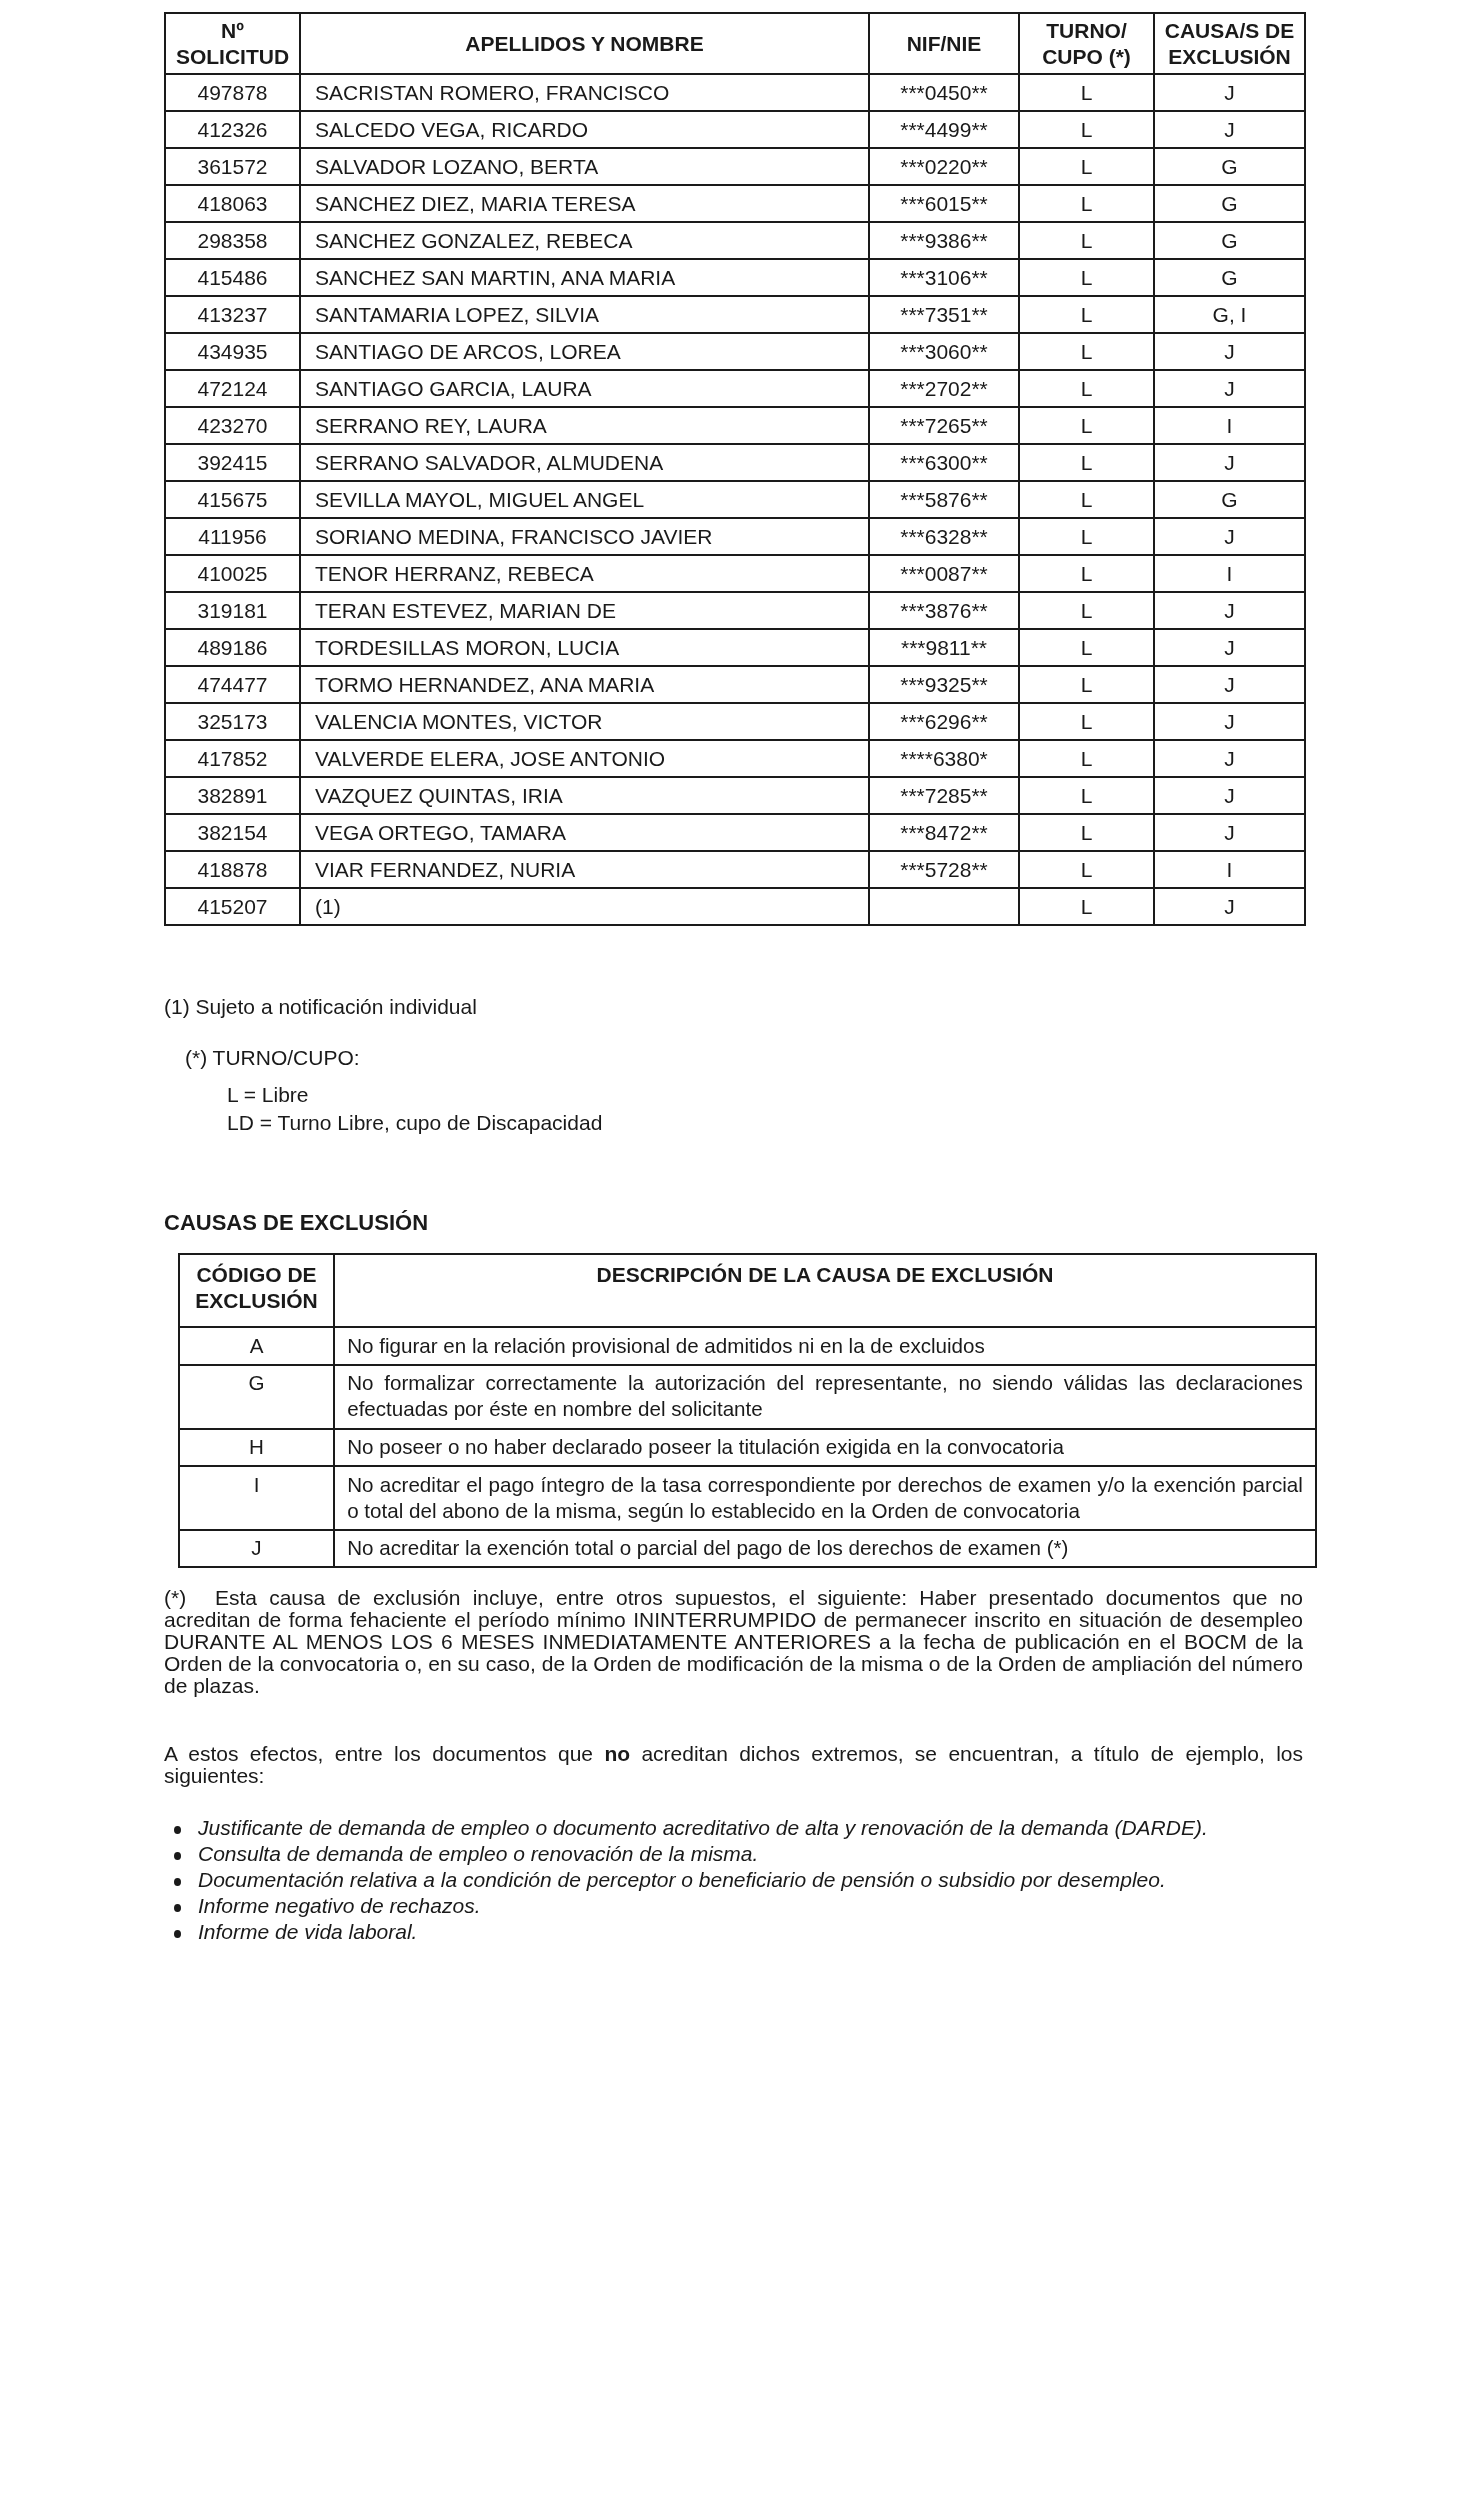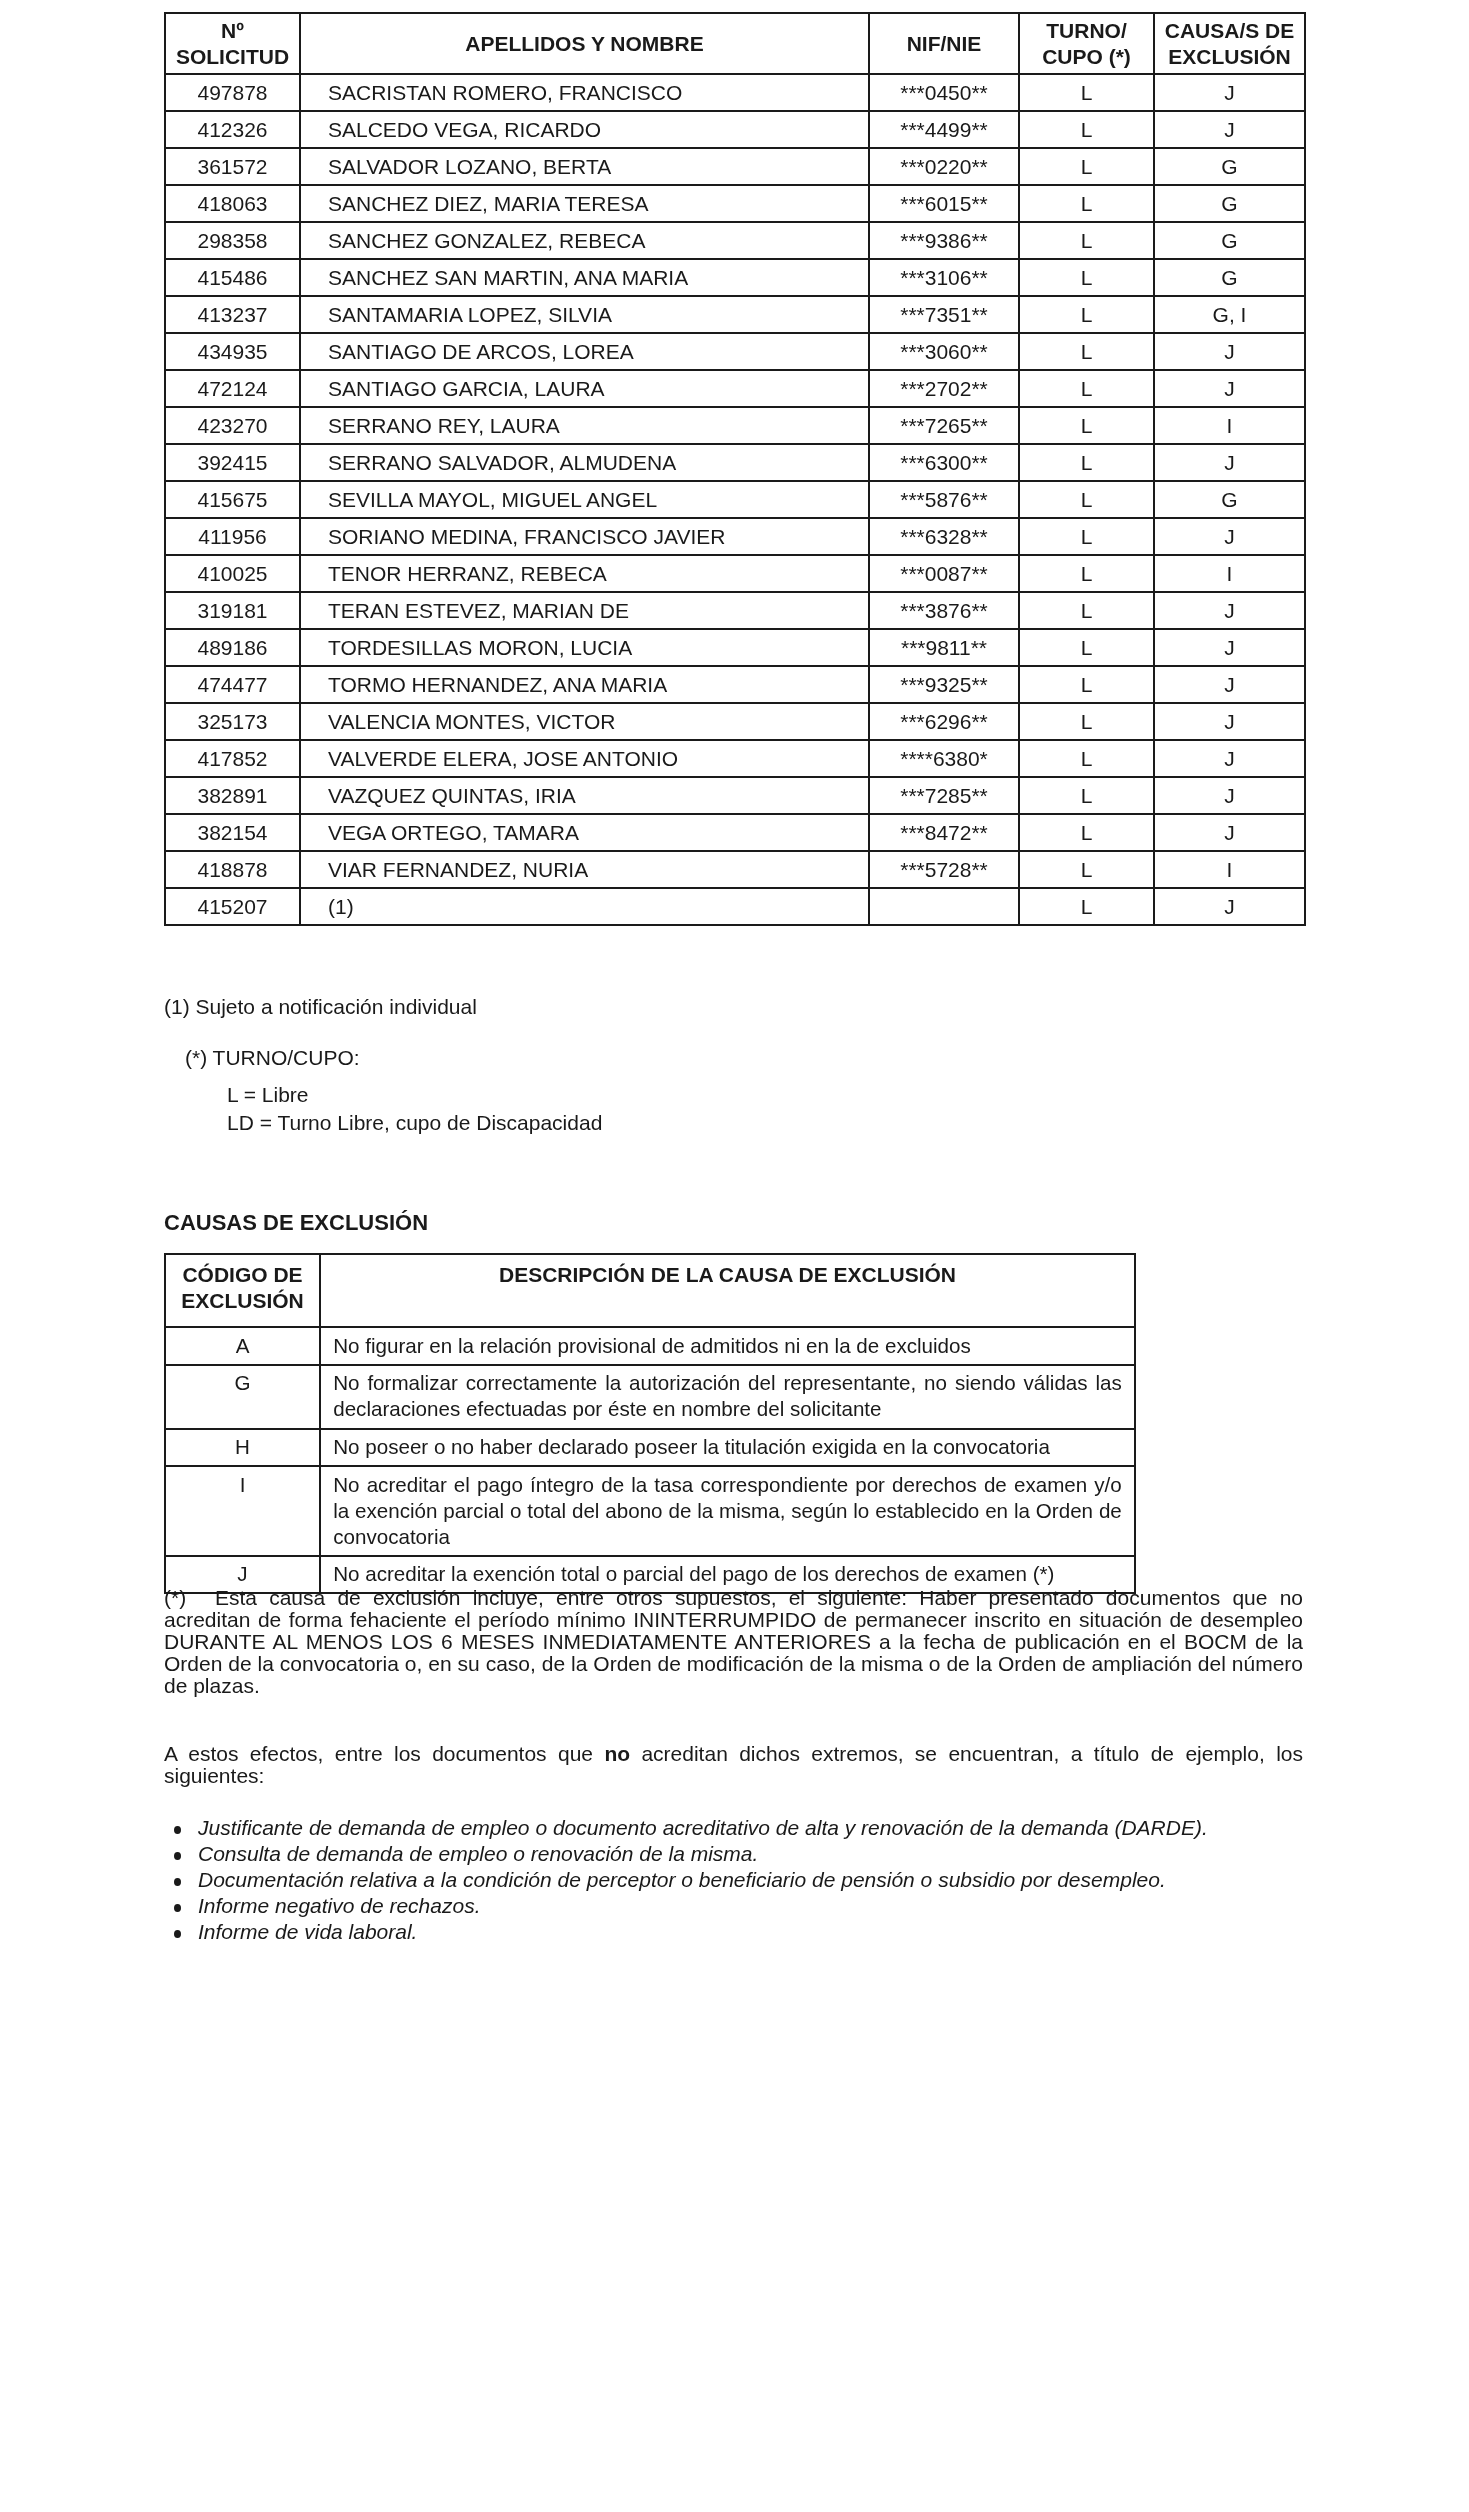--- a/index.html
+++ b/index.html
@@ -15,36 +15,36 @@
   
   #list-table th {
     font-weight: bold; font-size: 21px; line-height: 26px;
     text-align: center; vertical-align: middle; height: 59px; padding: 0 3.5px;
   }
   #list-table td {
     font-size: 21px; height: 35px; padding: 0 5.2px; vertical-align: middle;
     white-space: nowrap;
   }
   #list-table td.c { text-align: center; }
-  #list-table td.name { padding-left: 27px; margin-left: 20px; }
+  #list-table td.name { padding-left: 14px; margin-left: 20px; }
   col.w-sol { width: 135px; }
   col.w-name { width: 569px; }
   col.w-nif { width: 150px; }
   col.w-turno { width: 135px; }
   col.w-causa { width: 151px; }
 
   .note1 { position: absolute; top: 983px; left: 0; font-size: 21px; }
   .legend-title { position: absolute; top: 1034px; left: 21px; font-size: 21px; }
   .legend-list { position: absolute; top: 1069px; left: 63px; font-size: 21px; line-height: 28px; }
 
   .causes-title {
     position: absolute; top: 1198px; left: 0; width: 100%; text-align: left;
     font-weight: bold; font-size: 22px;
   }
-  #causes-table { position: absolute; top: 1241px; left: 0; width: 972px; }
+  #causes-table { position: absolute; top: 1241px; left: 14px; width: 1139px; }
   #causes-table th {
     font-weight: bold; font-size: 21px; line-height: 26px; height: 59px;
     vertical-align: top; padding: 7px 3.5px 5.2px;
   }
   #causes-table td { font-size: 20.6px; line-height: 26px; vertical-align: top; padding: 4.4px 12.2px 5.2px; }
   #causes-table td.code { text-align: center; padding-left: 3.5px; padding-right: 3.5px; }
   #causes-table td.desc { text-align: justify; }
   col.w-code { width: 155px; }
 
   .para {

